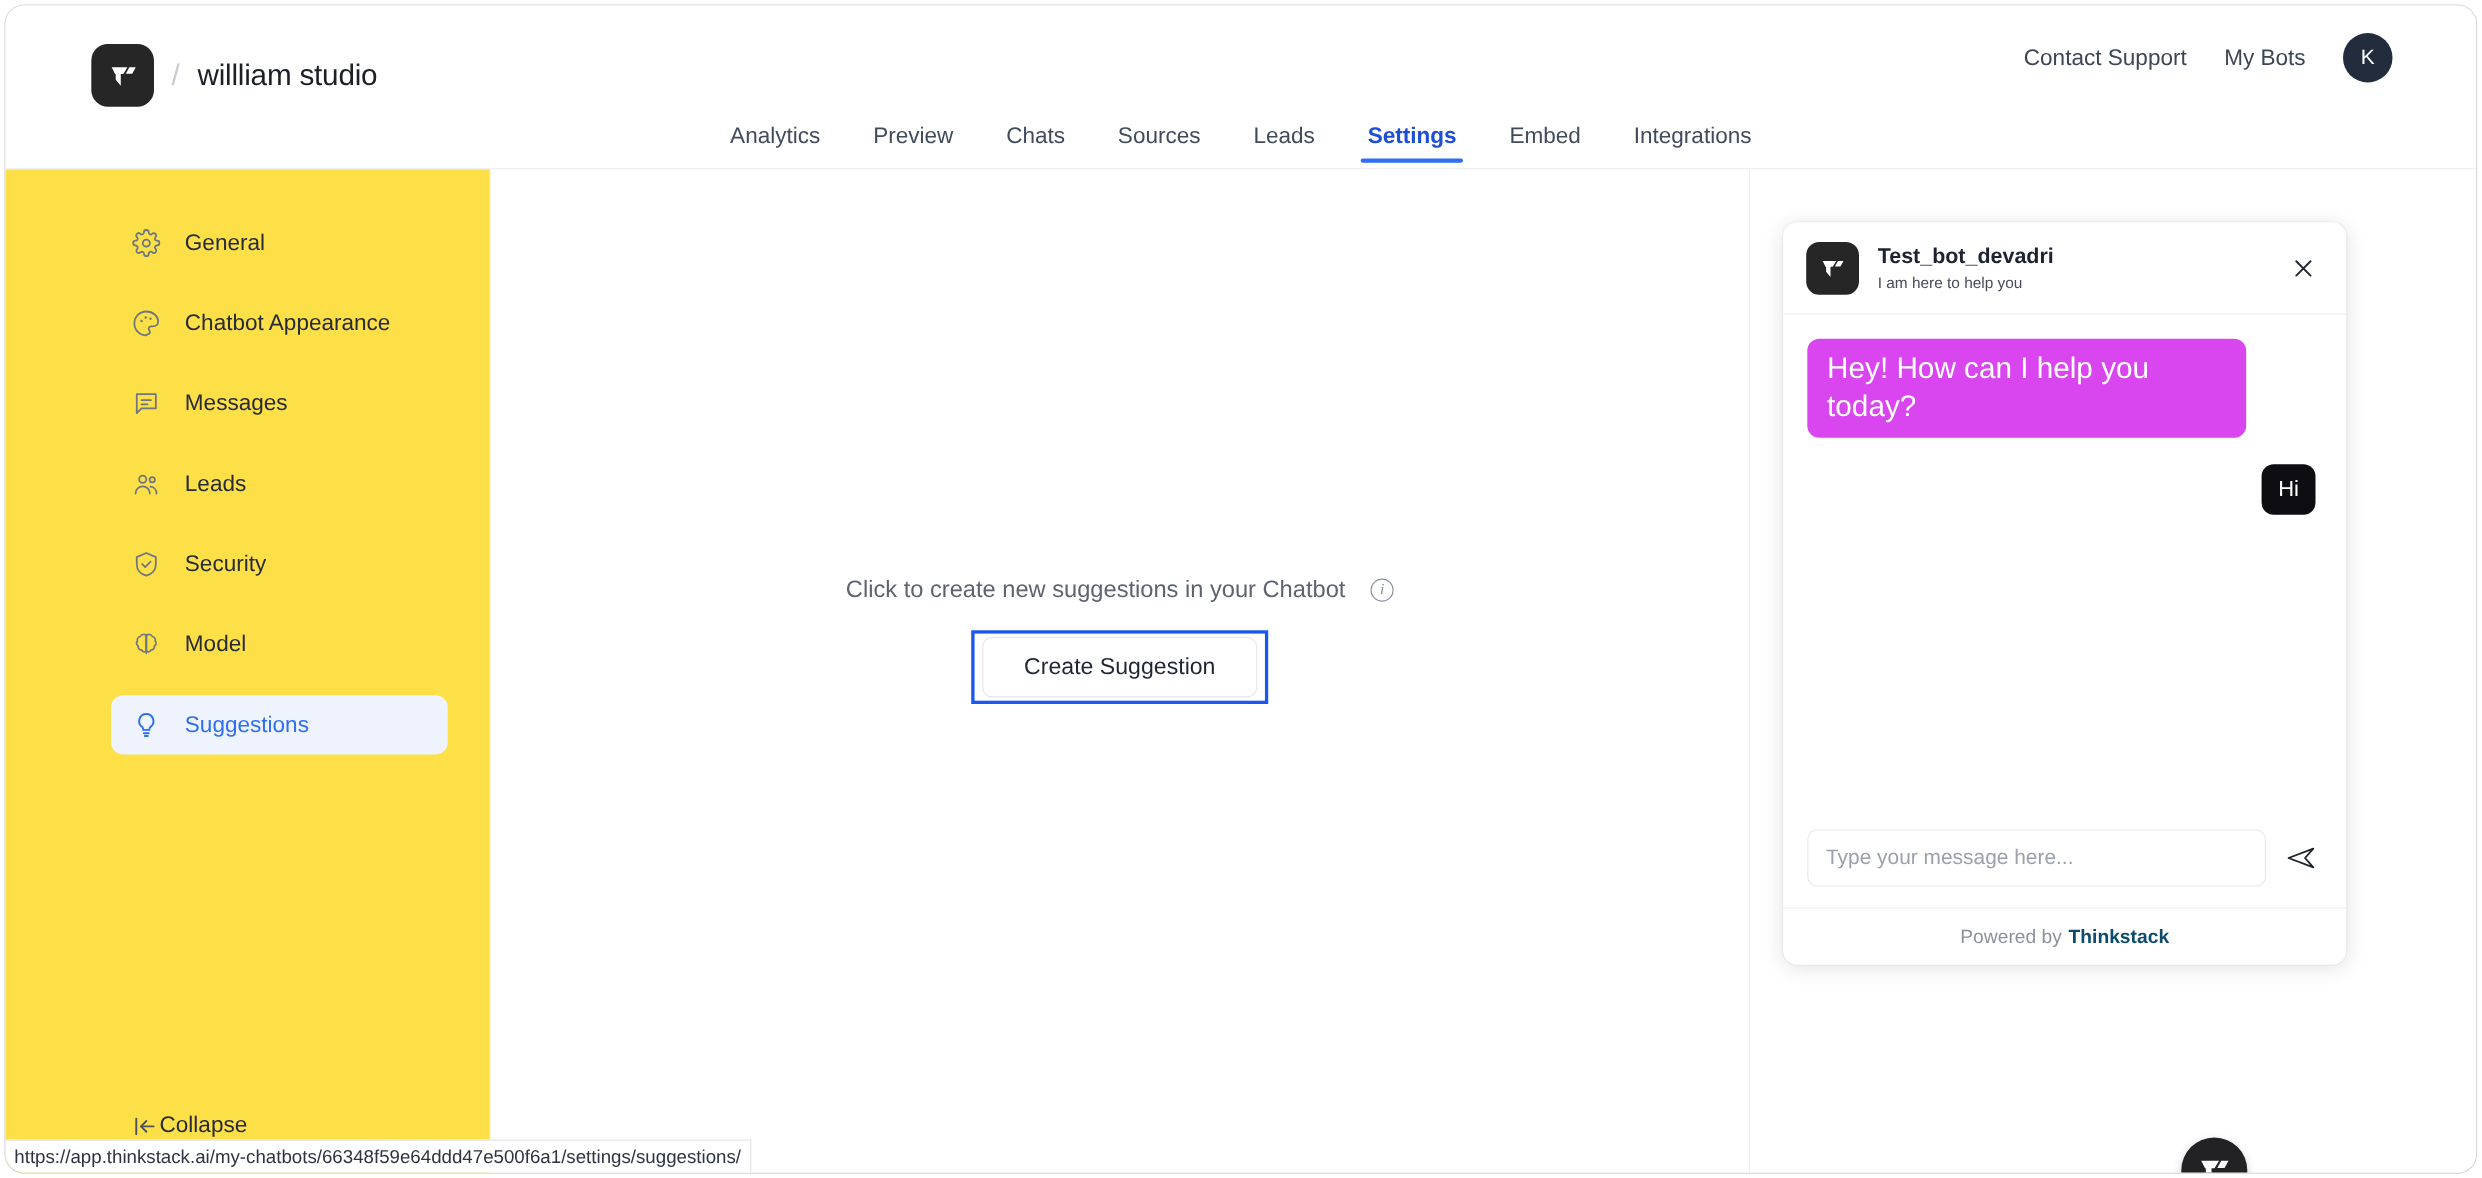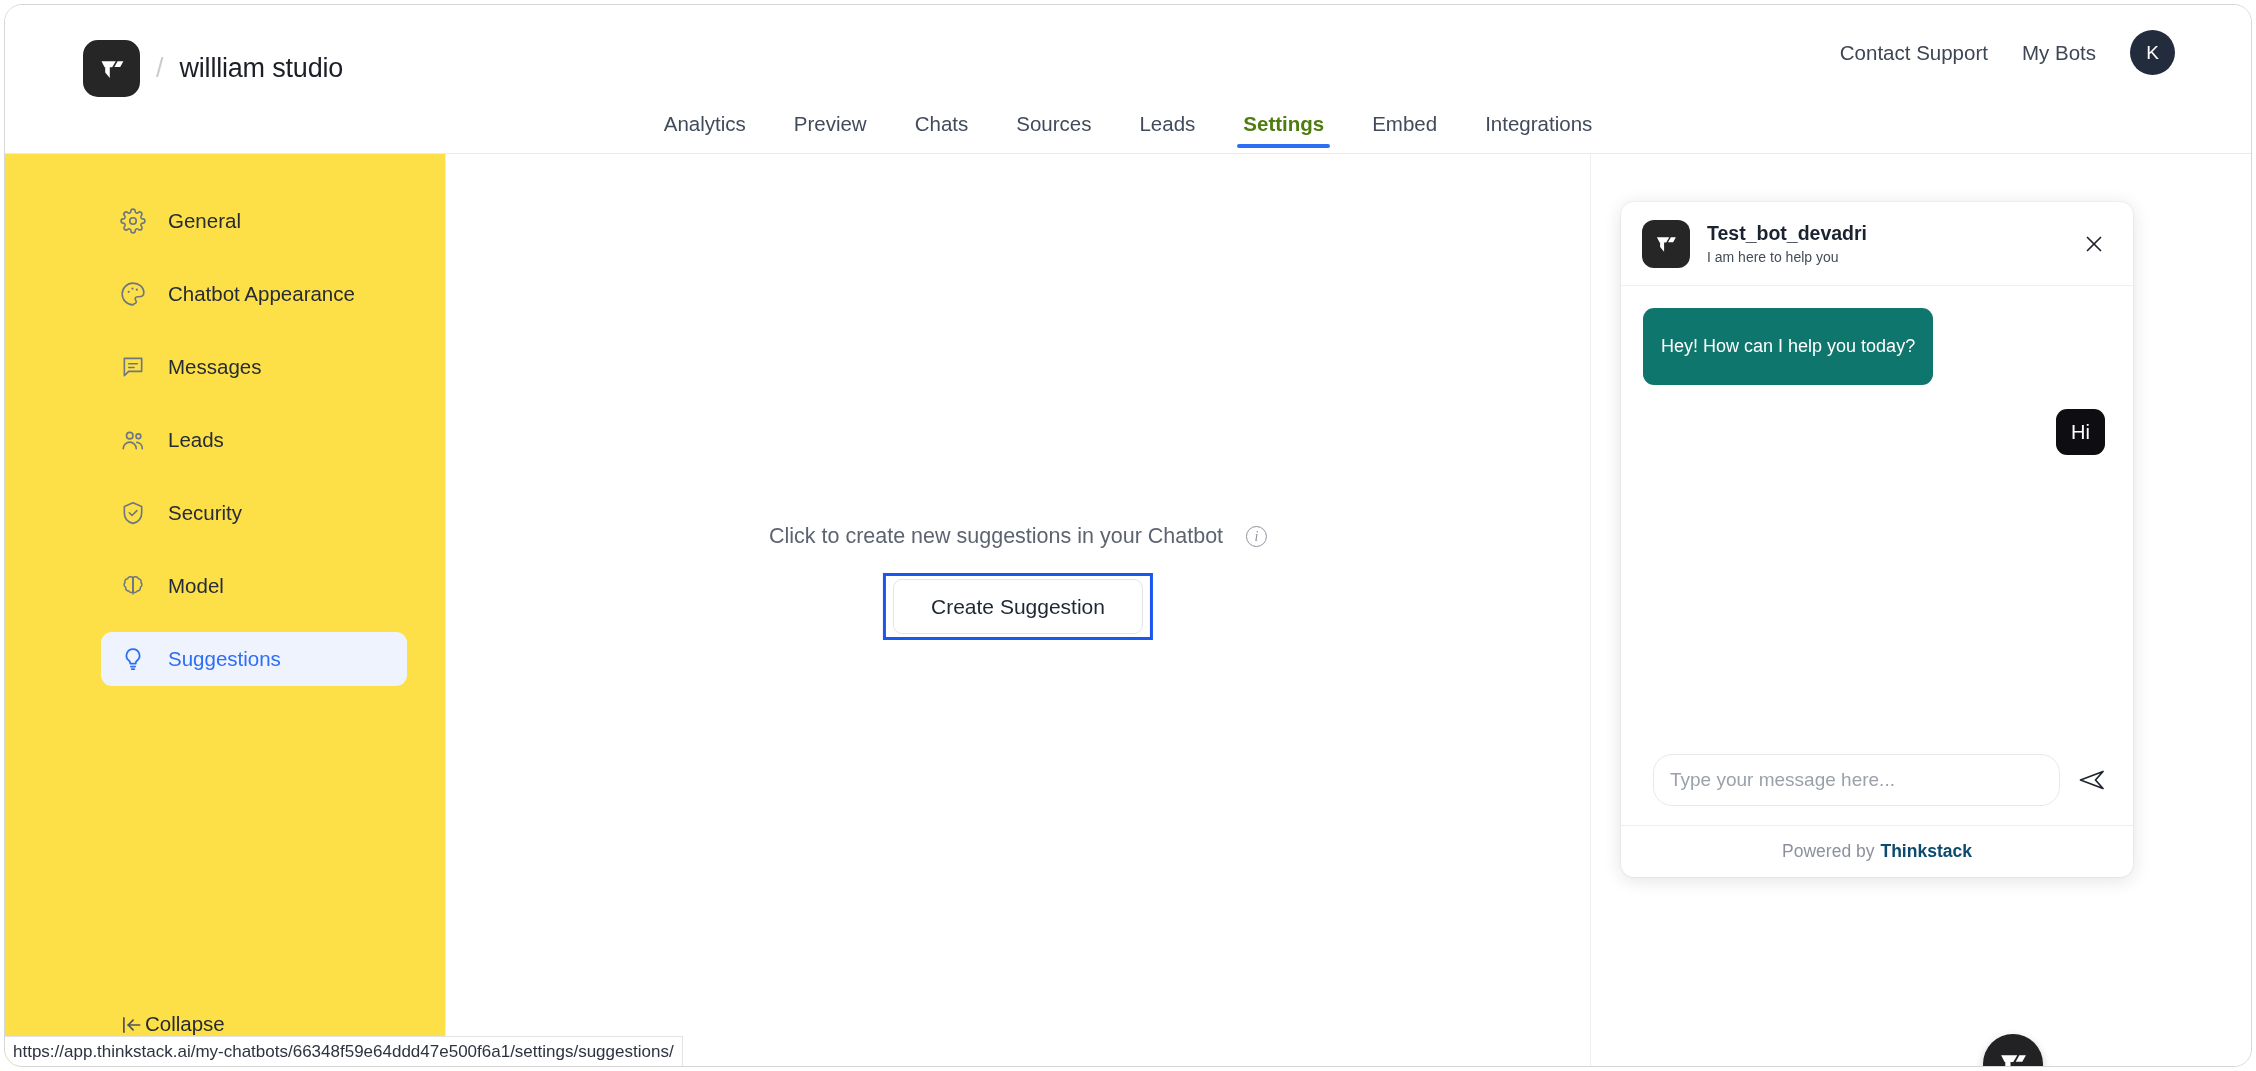--- a/index.html
+++ b/index.html
@@ -120,21 +120,21 @@
   .nav-tab {
     position: relative;
     font-size: 20.5px;
     color: #414b5c;
     padding: 0 24px;
     line-height: 44px;
     cursor: pointer;
     white-space: nowrap;
   }
   .nav-tab.active {
-    color: #4d7c0f;
+    color: #1d4ed8;
     font-weight: 700;
   }
   .nav-tab.active::after {
     content: "";
     position: absolute;
     left: 18px;
     right: 18px;
     bottom: -2px;
     height: 4px;
     background: #2d6ef5;
@@ -352,25 +352,25 @@
   #chat-messages {
     flex: 1;
     padding: 22px 26px 10px 22px;
     overflow: hidden;
     position: relative;
   }
 
   .msg-bot {
     display: inline-block;
     max-width: 86%;
-    background: #0f766e;
+    background: #d946ef;
     color: #ffffff;
-    font-size: 18px;
+    font-size: 27px;
     line-height: 1.25;
-    padding: 27px 18px;
+    padding: 11px 18px;
     border-radius: 11px;
   }
 
   .msg-user-row {
     display: flex;
     justify-content: flex-end;
     margin-top: 24px;
     padding-right: 2px;
   }
   .msg-user {
@@ -390,28 +390,27 @@
     align-items: center;
     gap: 13px;
     padding: 0 22px;
     border-top: none;
   }
 
   #chat-input {
     flex: 1;
     height: 52px;
     border: 1.5px solid #e6e8ec;
-    border-radius: 19px;
+    border-radius: 9px;
     padding: 12px 16px;
     font-size: 19px;
     color: #2b3240;
     font-family: "Liberation Sans", sans-serif;
     outline: none;
     background: #fff;
-    margin-left: 10px;
   }
   #chat-input::placeholder { color: #9ba1ab; }
 
   #chat-send {
     width: 38px;
     height: 38px;
     display: flex;
     align-items: center;
     justify-content: center;
     cursor: pointer;

